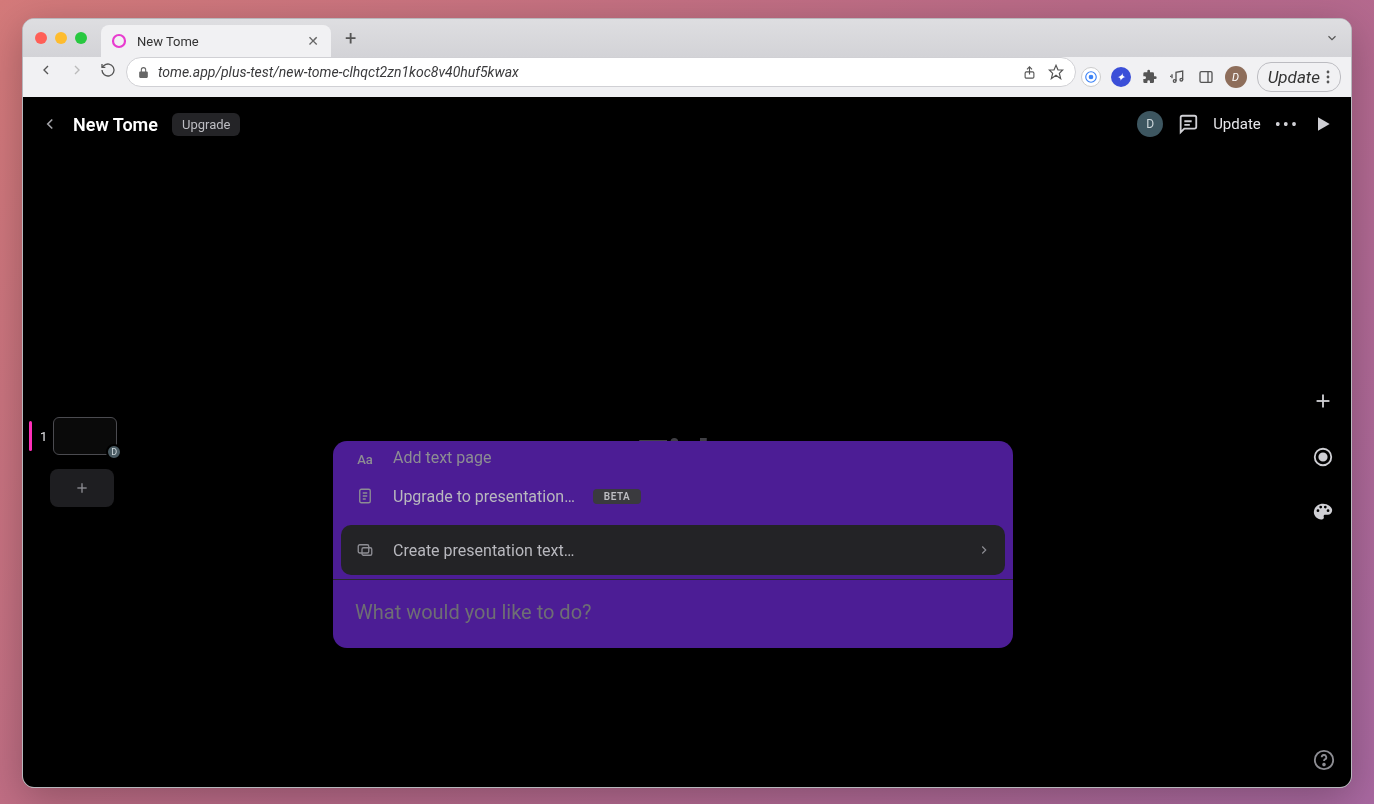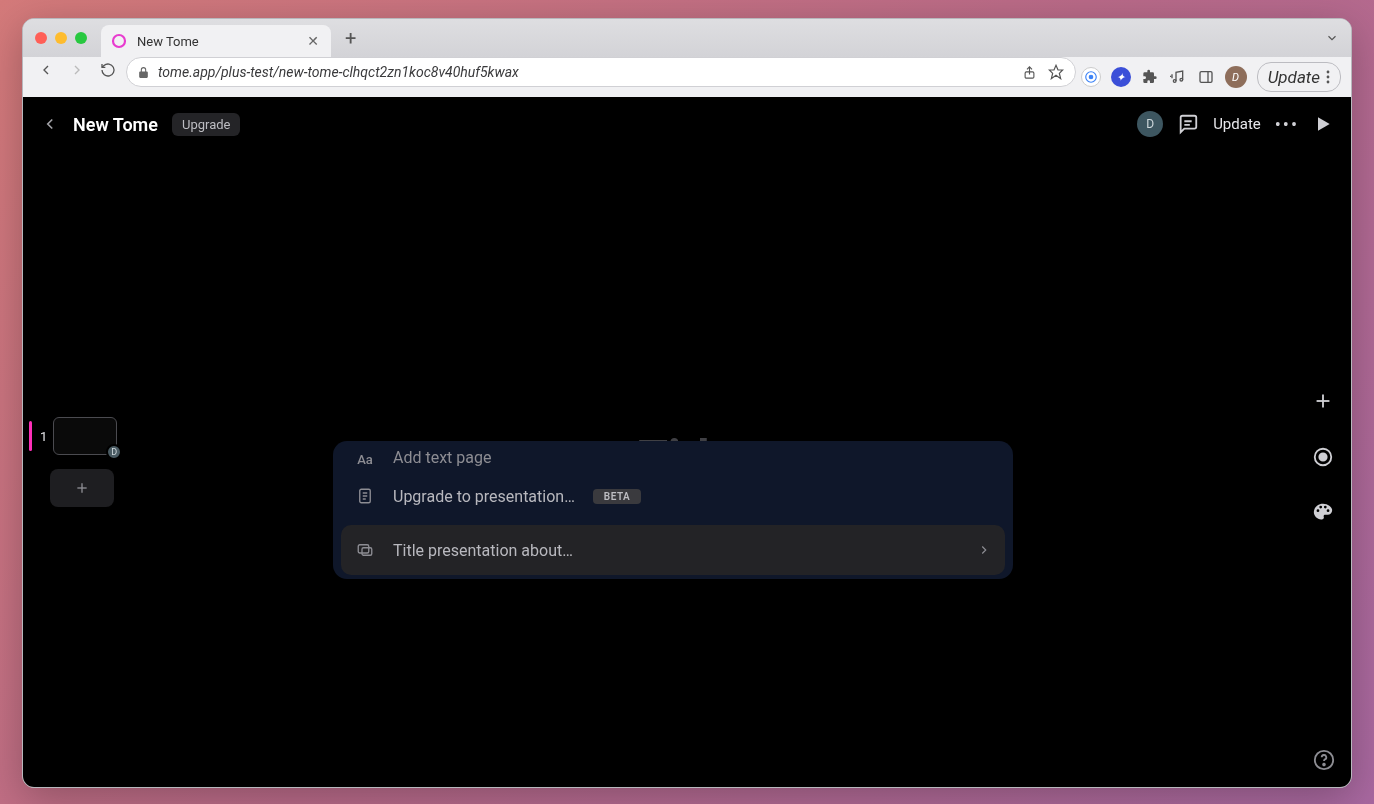--- a/index.html
+++ b/index.html
@@ -48,21 +48,21 @@
   .pnum{color:#e6e6ea;font-size:13px;}
   .thumb{width:64px;height:38px;border:1px solid #4b4b50;border-radius:6px;background:#0a0a0a;position:relative;}
   .thumb .minibadge{position:absolute;right:-6px;bottom:-6px;width:16px;height:16px;border-radius:50%;background:#4a5b63;color:#cfd8dc;font-size:9px;display:flex;align-items:center;justify-content:center;border:2px solid #000;}
   .add-page{width:64px;height:38px;background:#1e1e21;border-radius:8px;display:flex;align-items:center;justify-content:center;color:#8d8d93;cursor:pointer;margin-left:21px;}
 
   .right-rail{position:absolute;right:14px;top:290px;display:flex;flex-direction:column;gap:28px;align-items:center;}
   .railbtn{width:28px;height:28px;display:flex;align-items:center;justify-content:center;color:#cfcfd4;cursor:pointer;}
 
   .help{position:absolute;right:16px;bottom:16px;color:#8d8d93;cursor:pointer;}
 
-  .menu{position:absolute;left:310px;width:680px;top:344px;background:#0f172a;border-radius:14px;padding-top:0;overflow:hidden;box-shadow:0 20px 60px rgba(0,0,0,.6);}
+  .menu{position:absolute;left:310px;width:680px;top:344px;background:#4c1d95;border-radius:14px;padding-top:0;overflow:hidden;box-shadow:0 20px 60px rgba(0,0,0,.6);}
   .menu .item{height:50px;display:flex;align-items:center;gap:18px;padding:0 22px;color:#b8b8be;font-size:16px;cursor:pointer;}
   .menu .item .micon{width:20px;display:flex;justify-content:center;color:#8d8d93;}
   .menu .item.cut{height:30px;align-items:flex-end;color:#8d8d93;padding-bottom:4px;}
   .menu .item .beta{background:#3a3a3e;color:#bdbdc2;font-size:10px;font-weight:600;padding:2px 11px;border-radius:4px;letter-spacing:.5px;}
   .menu .item.active{background:#232326;border-radius:10px;margin:4px 8px;padding:0 14px;}
   .menu .item .chev{margin-left:auto;color:#8d8d93;}
   .menu .inputrow{border-top:1px solid #2a2a2d;padding:20px 22px 24px;}
   .menu .inputrow input{width:100%;background:transparent;border:none;outline:none;font-size:20px;color:#ddd;}
   .menu .inputrow input::placeholder{color:#6e6e74;}
 
@@ -262,23 +262,26 @@
         <span>Upgrade to presentation…</span>
         <span class="beta">BETA</span>
       </div>
       <div class="item active">
         <span class="micon">
           <svg width="18" height="18" viewBox="0 0 24 24" fill="none" stroke="currentColor" stroke-width="1.8">
               <rect x="3" y="5" width="14" height="11" rx="2"></rect>
               <rect x="8" y="9" width="13" height="10" rx="2"></rect>
             </svg>
         </span>
-        <span>Title presentation about…</span>
+        <span>Create presentation text…</span>
         <span class="chev">
           <svg width="14" height="14" viewBox="0 0 24 24" fill="none" stroke="currentColor" stroke-width="2">
               <polyline points="9 18 15 12 9 6"></polyline>
             </svg>
         </span>
       </div>
+      <div class="inputrow">
+        <input type="text" placeholder="What would you like to do?" style="">
+      </div>
     </div>
 
   </div>
 </div>
 
 </body></html>

